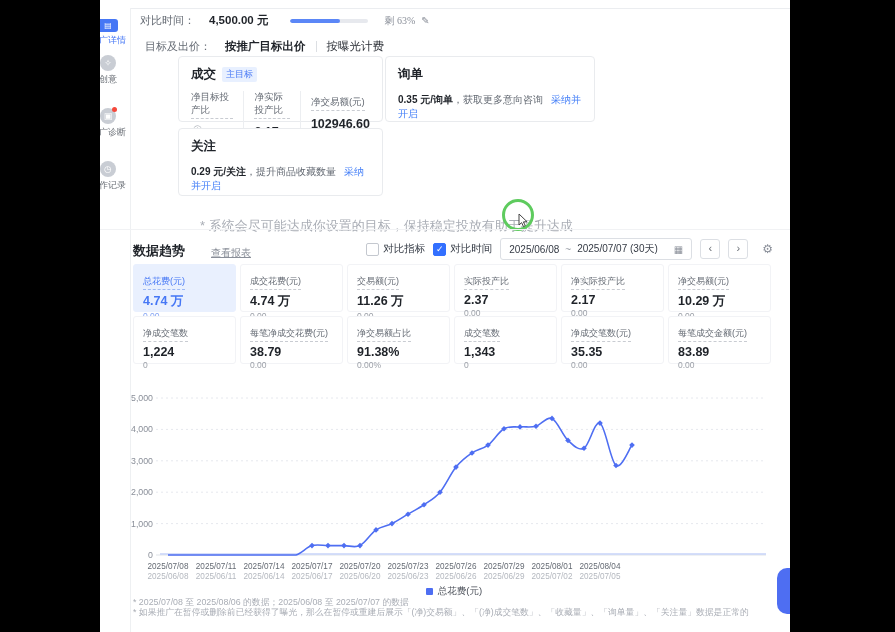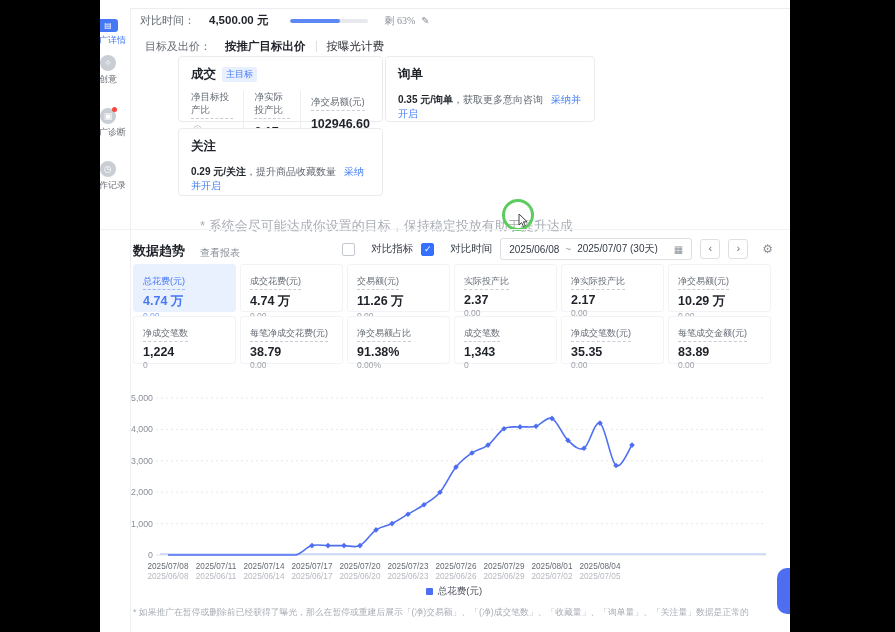--- a/index.html
+++ b/index.html
@@ -41,25 +41,25 @@
   .s-strong{font-weight:bold;color:#1f2329;}
   .s-link{color:#4680f8;margin-left:8px;cursor:pointer;}
   .goal-footnote{position:absolute;left:100px;top:217px;font-size:13px;color:#a9adb5;}
   
   .click-ring{position:absolute;left:402px;top:199px;width:26px;height:26px;border:3px solid #5ecb5e;border-radius:50%;}
   .cursor{position:absolute;left:13px;top:11px;}
   
   .section-divider{position:absolute;left:0;top:229px;width:690px;border-top:1px solid #f1f2f4;}
   .trend-header{position:absolute;left:33px;top:238px;width:640px;display:flex;align-items:flex-end;}
   .trend-title{font-size:13px;font-weight:bold;color:#1f2329;}
-  .report-link{font-size:10px;color:#8a8f99;margin-left:15px;cursor:pointer;}
+  .report-link{font-size:10px;color:#8a8f99;margin-left:26px;cursor:pointer;text-decoration:underline;}
   .trend-controls{margin-left:auto;display:flex;align-items:center;gap:8px;font-size:10.5px;color:#353b45;}
   .cbx{width:11px;height:11px;border:1px solid #c4c8cf;border-radius:2px;background:#fff;display:inline-block;vertical-align:-2px;}
   .cbx.checked{background:#3370ff;border-color:#3370ff;color:#fff;font-size:9px;line-height:11px;text-align:center;}
-  .cb-group{display:flex;align-items:center;gap:16px;cursor:pointer;}
+  .cb-group{display:flex;align-items:center;gap:4px;cursor:pointer;}
   .date-box{display:flex;align-items:center;gap:6px;border:1px solid #dcdfe4;border-radius:3px;padding:3px 8px;font-size:10px;color:#353b45;}
   .cal-ico{color:#8a8f99;font-size:10px;margin-left:10px;}
   .nav-btn{width:18px;height:18px;border:1px solid #dcdfe4;border-radius:3px;background:#fff;color:#6b7077;
     font-size:11px;line-height:16px;text-align:center;cursor:pointer;}
   .gear{color:#8a8f99;font-size:12px;margin-left:6px;cursor:pointer;}
   
   .metric-tiles{position:absolute;left:33px;top:264px;display:grid;grid-template-columns:repeat(6,103px);grid-auto-rows:48px;gap:4px;}
   .tile{background:#fff;border:1px solid #f2f3f6;border-radius:3px;padding:5px 9px;box-sizing:border-box;cursor:pointer;}
   .tile .t-label{font-size:9px;color:#646a73;border-bottom:1px dashed #c9ccd2;display:inline-block;padding-bottom:1px;white-space:nowrap;}
   .tile .t-value{font-size:12.5px;font-weight:bold;color:#1f2329;margin-top:3px;}
@@ -247,16 +247,17 @@
         <text x="432" y="191" text-anchor="middle" fill="#b4b8bf" font-size="8.2">2025/07/02</text>
         <text x="480" y="181" text-anchor="middle" fill="#646a73" font-size="8.2">2025/08/04</text>
         <text x="480" y="191" text-anchor="middle" fill="#b4b8bf" font-size="8.2">2025/07/05</text>
       </svg>
   </div>
 
   <div class="legend">
     <span class="legend-swatch"></span><span>总花费(元)</span>
   </div>
 
+  <div class="chart-footnote" style="top:597px;">* 2025/07/08 至 2025/08/06 的数据；2025/06/08 至 2025/07/07 的数据</div>
   <div class="chart-footnote" style="top:607px;">* 如果推广在暂停或删除前已经获得了曝光，那么在暂停或重建后展示「(净)交易额」、「(净)成交笔数」、「收藏量」、「询单量」、「关注量」数据是正常的</div>
 
   <div class="float-pill"></div>
 </div>
 
 </body></html>

